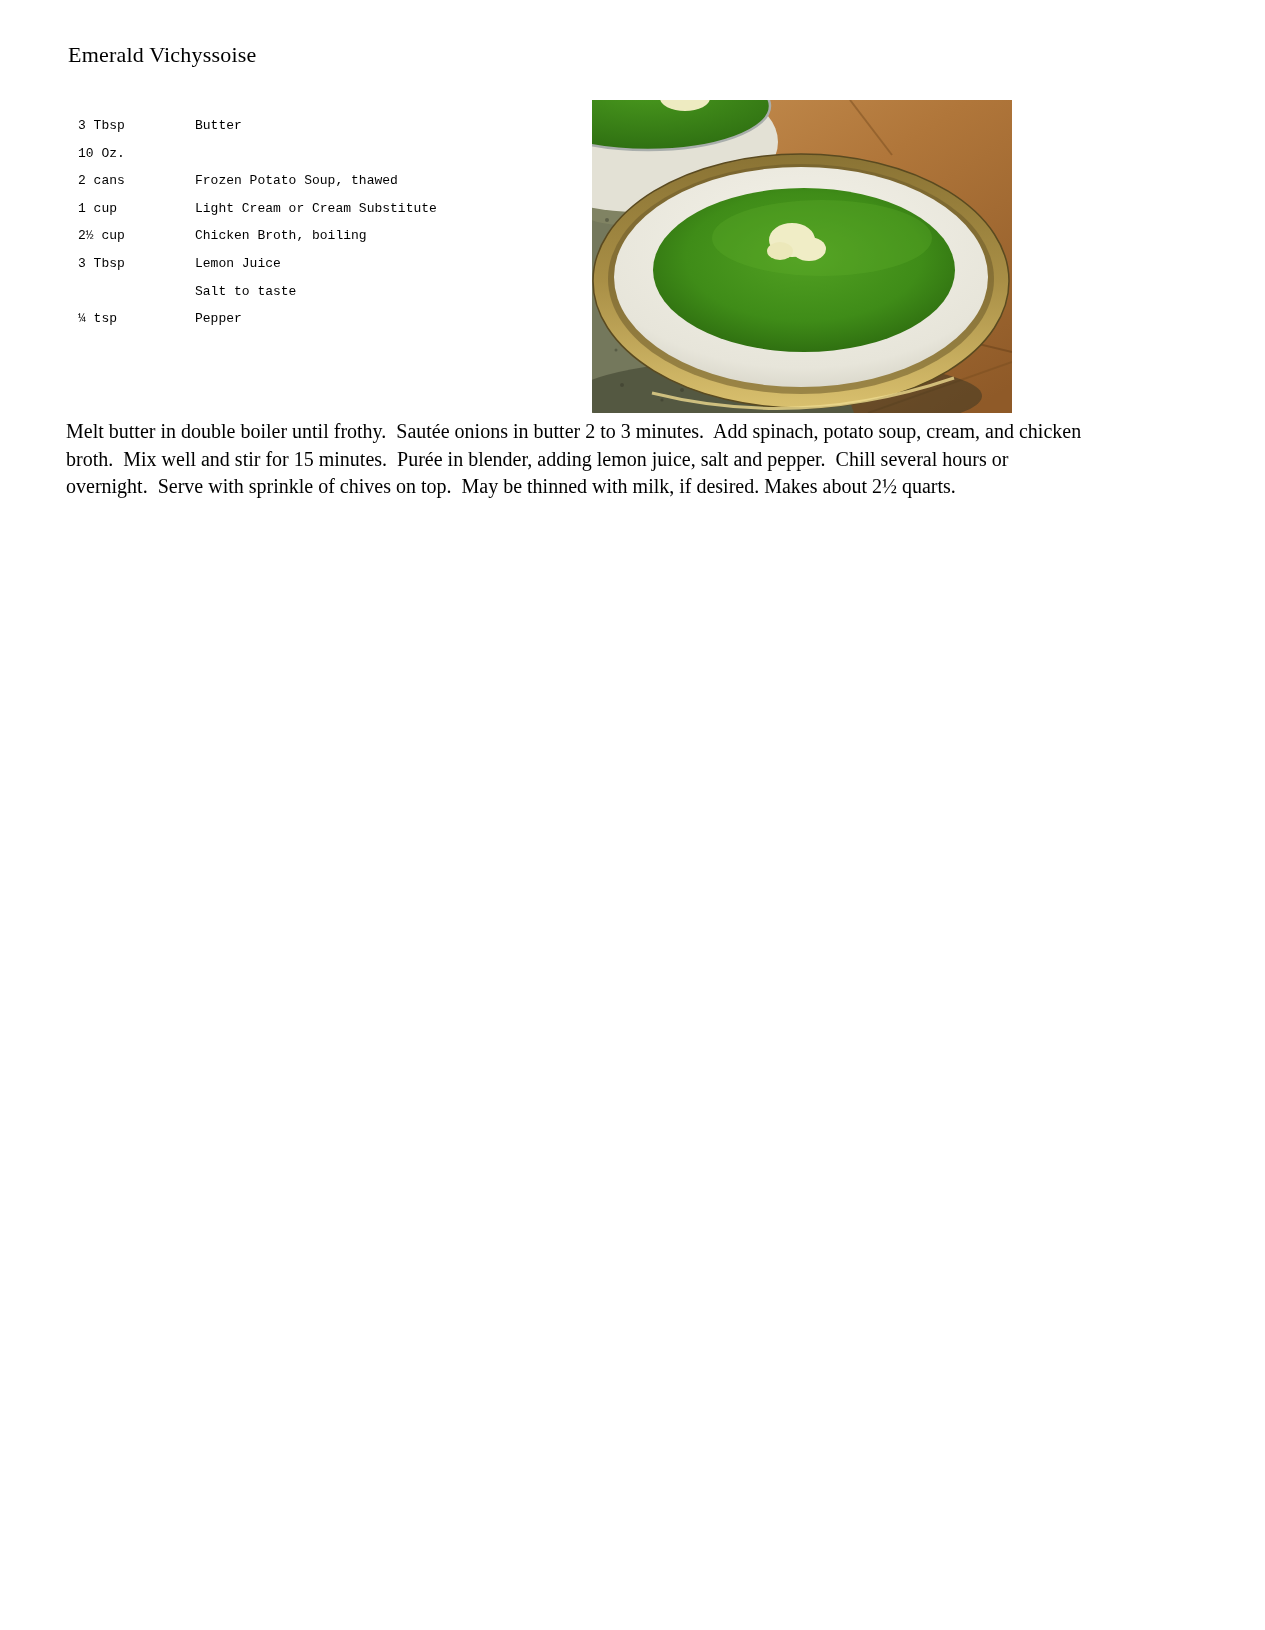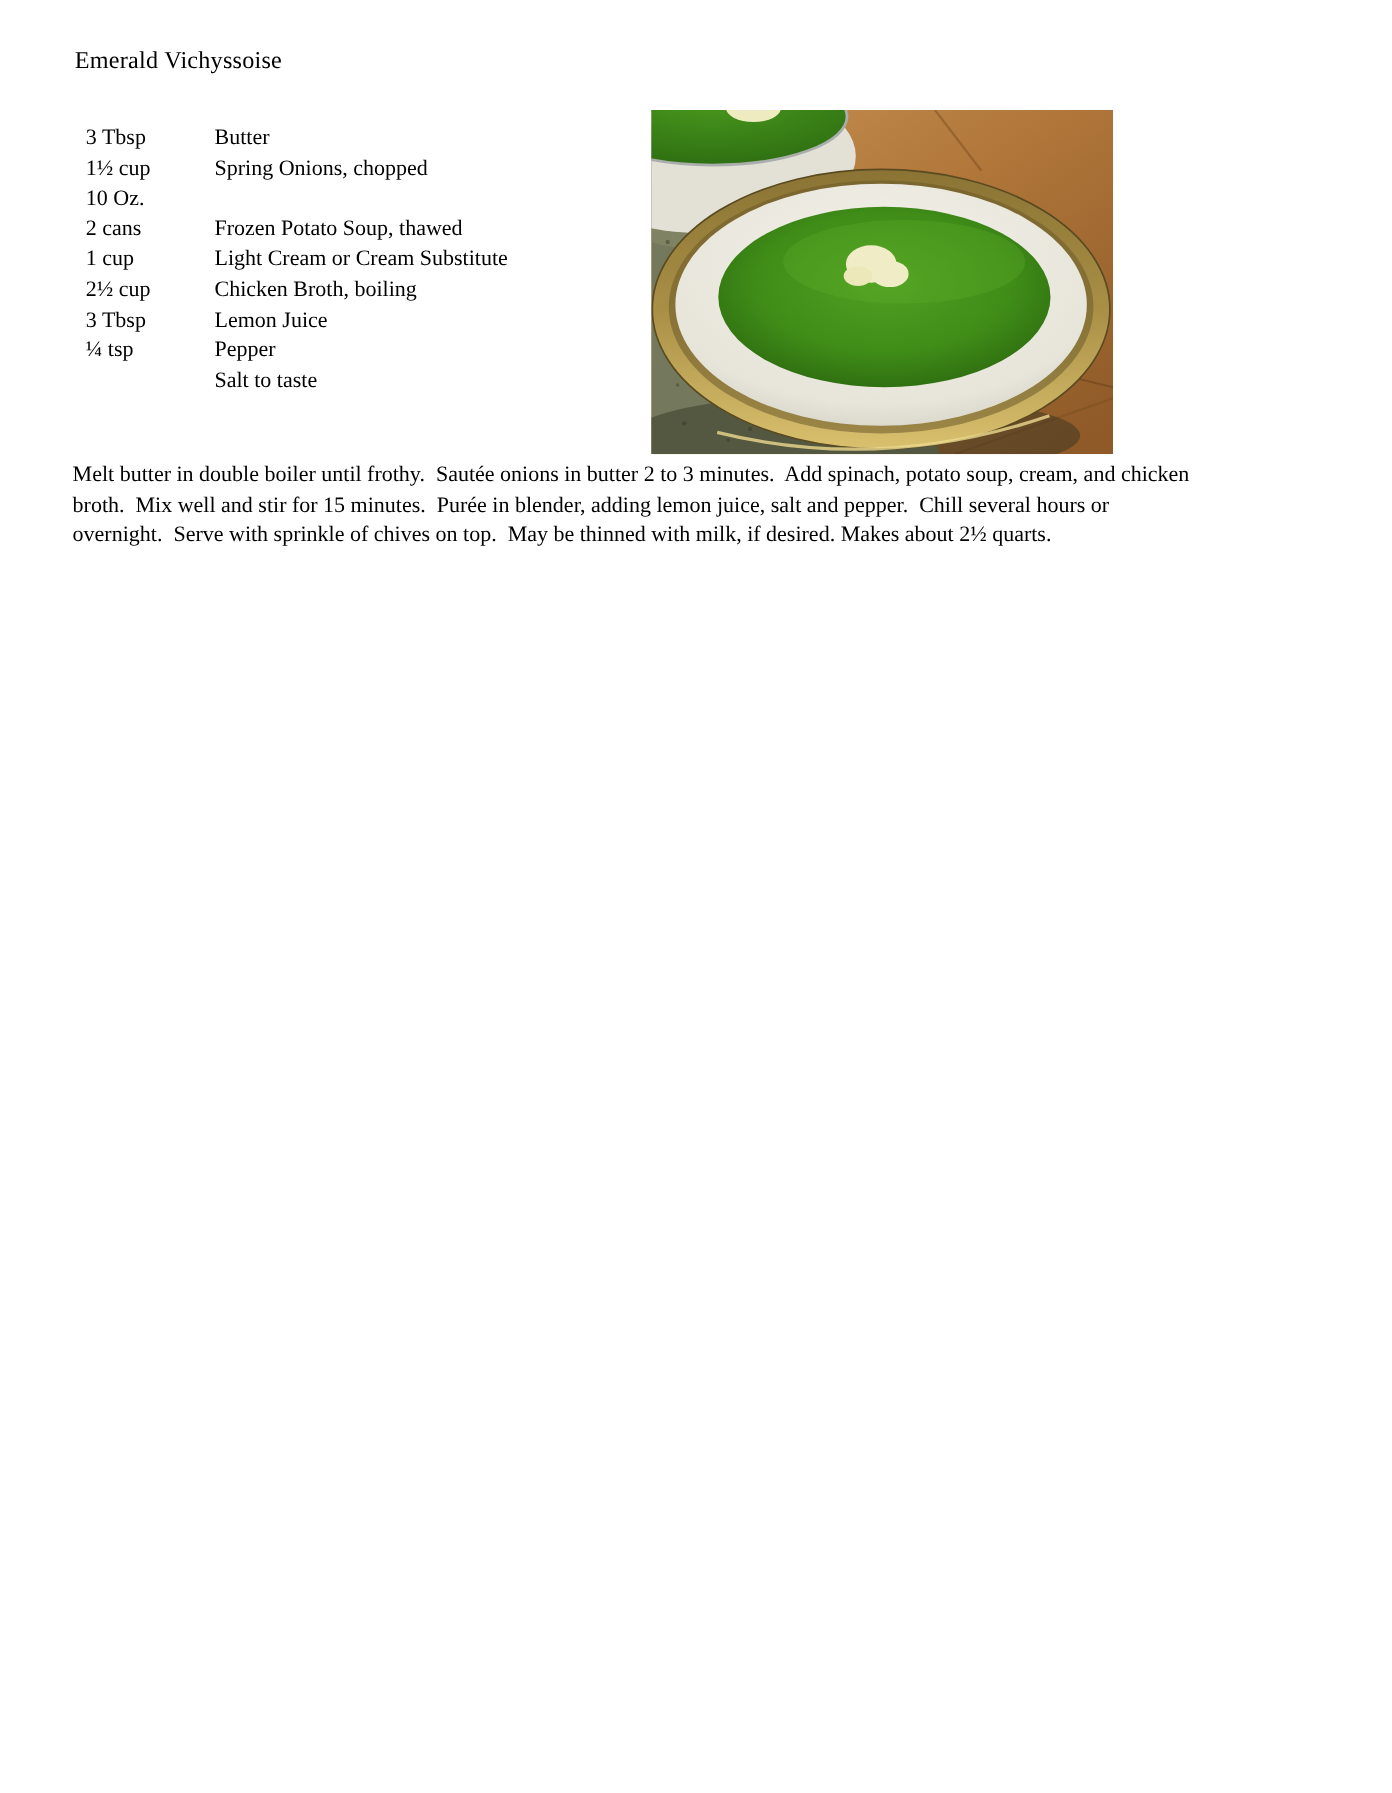--- a/index.html
+++ b/index.html
@@ -19,22 +19,23 @@
     letter-spacing: 0.2px;
   }
   .ingredients {
     position: absolute;
     left: 78px; top: 112px;
     width: 500px;
   }
   .ing-row {
     display: grid;
     grid-template-columns: 117px 1fr;
-    font-size: 20px;
+    font-size: 13px;
     line-height: 27.6px;
+    font-family: Liberation Mono, monospace;
   }
   .photo {
     position: absolute;
     left: 592px; top: 100px;
     width: 420px; height: 313px;
     overflow: hidden;
   }
   .photo svg { display: block; width: 420px; height: 313px; }
   .instructions {
     position: absolute;
@@ -49,49 +50,45 @@
 <body>
 
 <h1 class="page-title">Emerald Vichyssoise</h1>
 
 <div class="ingredients">
   <div class="ing-row">
     <span>3 Tbsp</span>
     <span>Butter</span>
   </div>
   <div class="ing-row">
-    <span>1½ cup</span>
-    <span>Spring Onions, chopped</span>
-  </div>
-  <div class="ing-row">
     <span>10 Oz.</span>
   </div>
   <div class="ing-row">
     <span>2 cans</span>
     <span>Frozen Potato Soup, thawed</span>
   </div>
   <div class="ing-row">
     <span>1 cup</span>
     <span>Light Cream or Cream Substitute</span>
   </div>
   <div class="ing-row">
     <span>2½ cup</span>
     <span>Chicken Broth, boiling</span>
   </div>
   <div class="ing-row">
     <span>3 Tbsp</span>
     <span>Lemon Juice</span>
   </div>
   <div class="ing-row">
+    <span></span>
+    <span>Salt to taste</span>
+  </div>
+  <div class="ing-row">
     <span>¼ tsp</span>
     <span>Pepper</span>
-  </div>
-  <div class="ing-row">
-    <span></span>
-    <span>Salt to taste</span>
   </div>
 </div>
 
 <div class="photo">
   <svg viewBox="0 0 420 313" xmlns="http://www.w3.org/2000/svg">
     <defs>
       <linearGradient id="woodg" x1="0" y1="0" x2="0.9" y2="1">
         <stop offset="0" stop-color="#c89253"></stop>
         <stop offset="0.45" stop-color="#b0763a"></stop>
         <stop offset="1" stop-color="#8f5a28"></stop>

